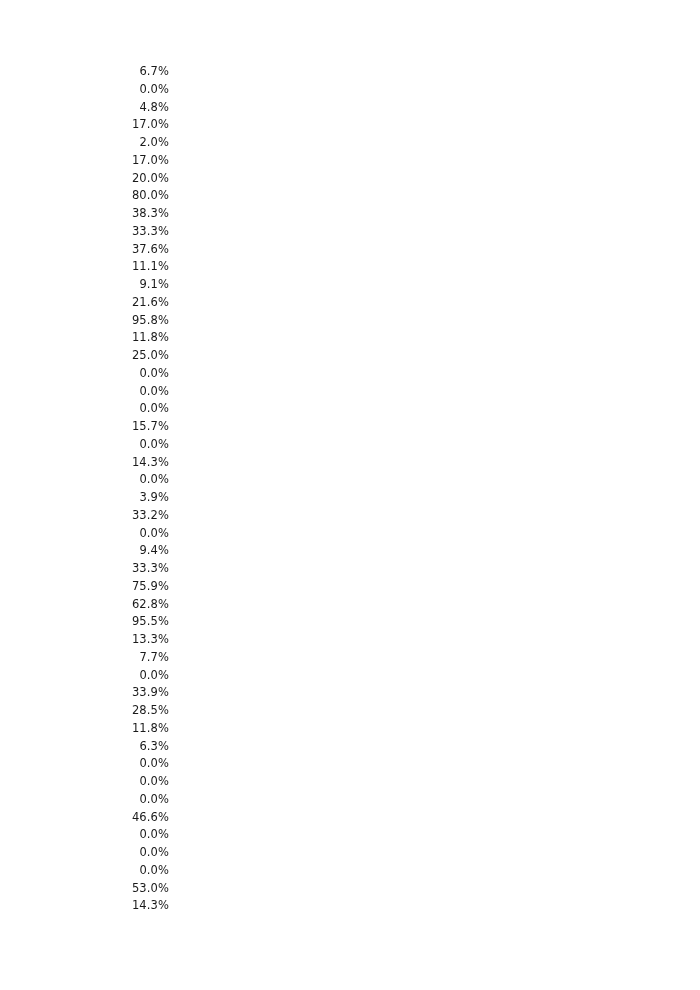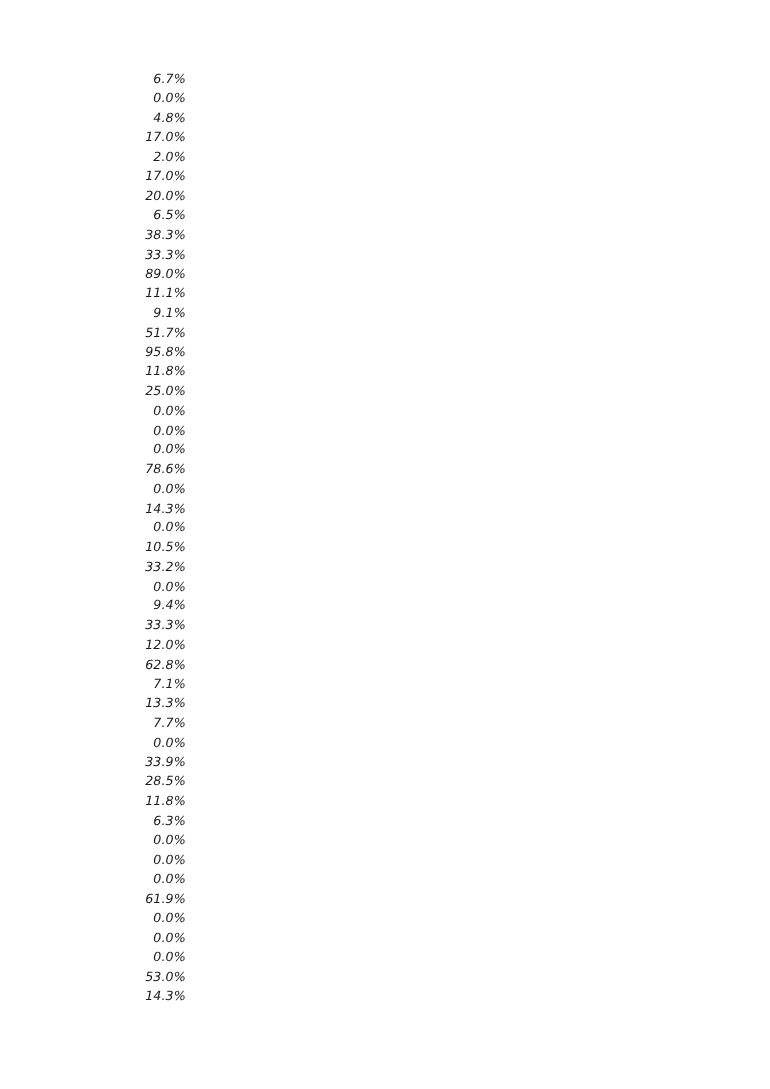--- a/index.html
+++ b/index.html
@@ -28,70 +28,69 @@
     flex-direction: column;
     align-items: flex-end;
   }
   .value-cell {
     font-size: 11.5px;
     line-height: 17.75px;
     height: 17.75px;
     text-align: right;
     white-space: nowrap;
     letter-spacing: 0.1px;
-    font-style: italic;
   }
 </style>
 </head>
 <body>
 
 <div class="page">
   <div class="value-column">
       <div class="value-cell">6.7%</div>
       <div class="value-cell">0.0%</div>
       <div class="value-cell">4.8%</div>
       <div class="value-cell">17.0%</div>
       <div class="value-cell">2.0%</div>
       <div class="value-cell">17.0%</div>
       <div class="value-cell">20.0%</div>
-      <div class="value-cell">6.5%</div>
+      <div class="value-cell">80.0%</div>
       <div class="value-cell">38.3%</div>
       <div class="value-cell">33.3%</div>
-      <div class="value-cell">89.0%</div>
+      <div class="value-cell">37.6%</div>
       <div class="value-cell">11.1%</div>
       <div class="value-cell">9.1%</div>
-      <div class="value-cell">51.7%</div>
+      <div class="value-cell">21.6%</div>
       <div class="value-cell">95.8%</div>
       <div class="value-cell">11.8%</div>
       <div class="value-cell">25.0%</div>
       <div class="value-cell">0.0%</div>
       <div class="value-cell">0.0%</div>
       <div class="value-cell">0.0%</div>
-      <div class="value-cell">78.6%</div>
+      <div class="value-cell">15.7%</div>
       <div class="value-cell">0.0%</div>
       <div class="value-cell">14.3%</div>
       <div class="value-cell">0.0%</div>
-      <div class="value-cell">10.5%</div>
+      <div class="value-cell">3.9%</div>
       <div class="value-cell">33.2%</div>
       <div class="value-cell">0.0%</div>
       <div class="value-cell">9.4%</div>
       <div class="value-cell">33.3%</div>
-      <div class="value-cell">12.0%</div>
+      <div class="value-cell">75.9%</div>
       <div class="value-cell">62.8%</div>
-      <div class="value-cell">7.1%</div>
+      <div class="value-cell">95.5%</div>
       <div class="value-cell">13.3%</div>
       <div class="value-cell">7.7%</div>
       <div class="value-cell">0.0%</div>
       <div class="value-cell">33.9%</div>
       <div class="value-cell">28.5%</div>
       <div class="value-cell">11.8%</div>
       <div class="value-cell">6.3%</div>
       <div class="value-cell">0.0%</div>
       <div class="value-cell">0.0%</div>
       <div class="value-cell">0.0%</div>
-      <div class="value-cell">61.9%</div>
+      <div class="value-cell">46.6%</div>
       <div class="value-cell">0.0%</div>
       <div class="value-cell">0.0%</div>
       <div class="value-cell">0.0%</div>
       <div class="value-cell">53.0%</div>
       <div class="value-cell">14.3%</div>
     </div>
 </div>
 
 </body></html>

